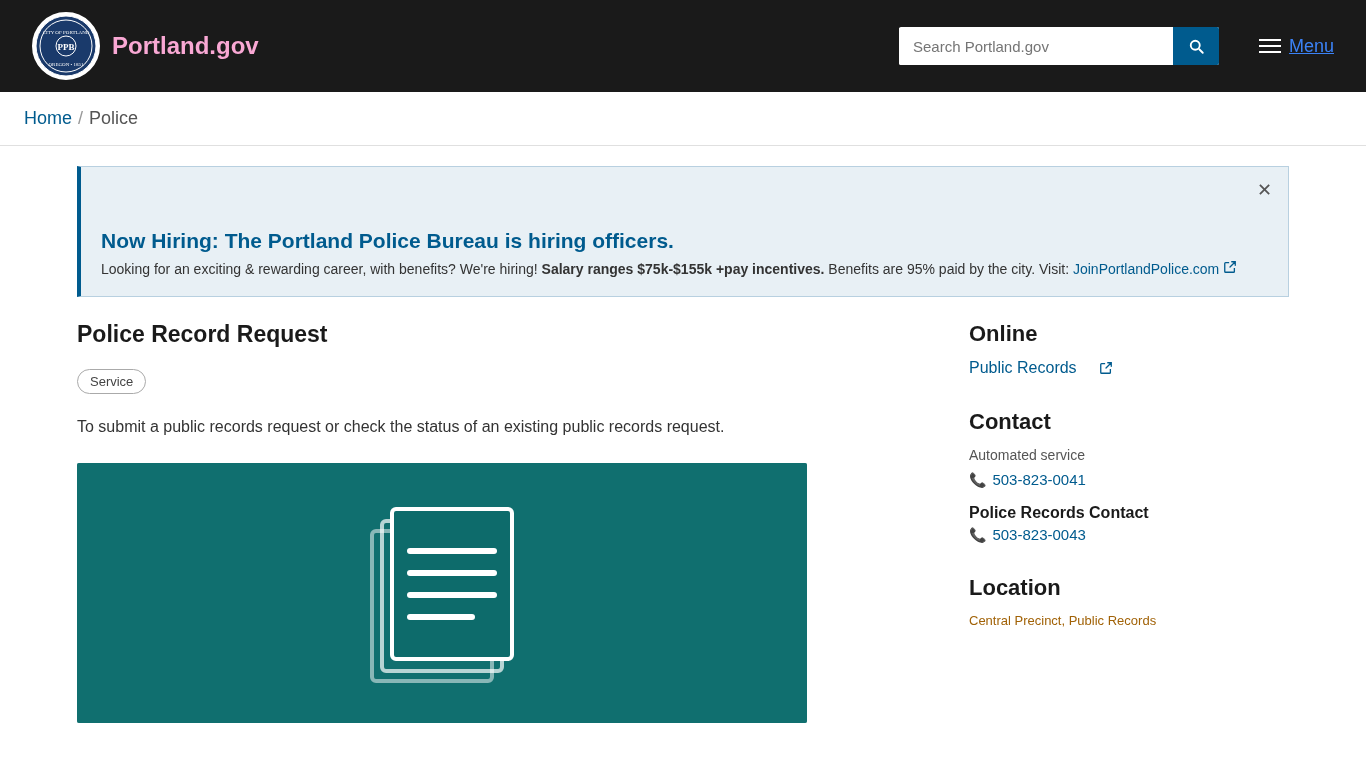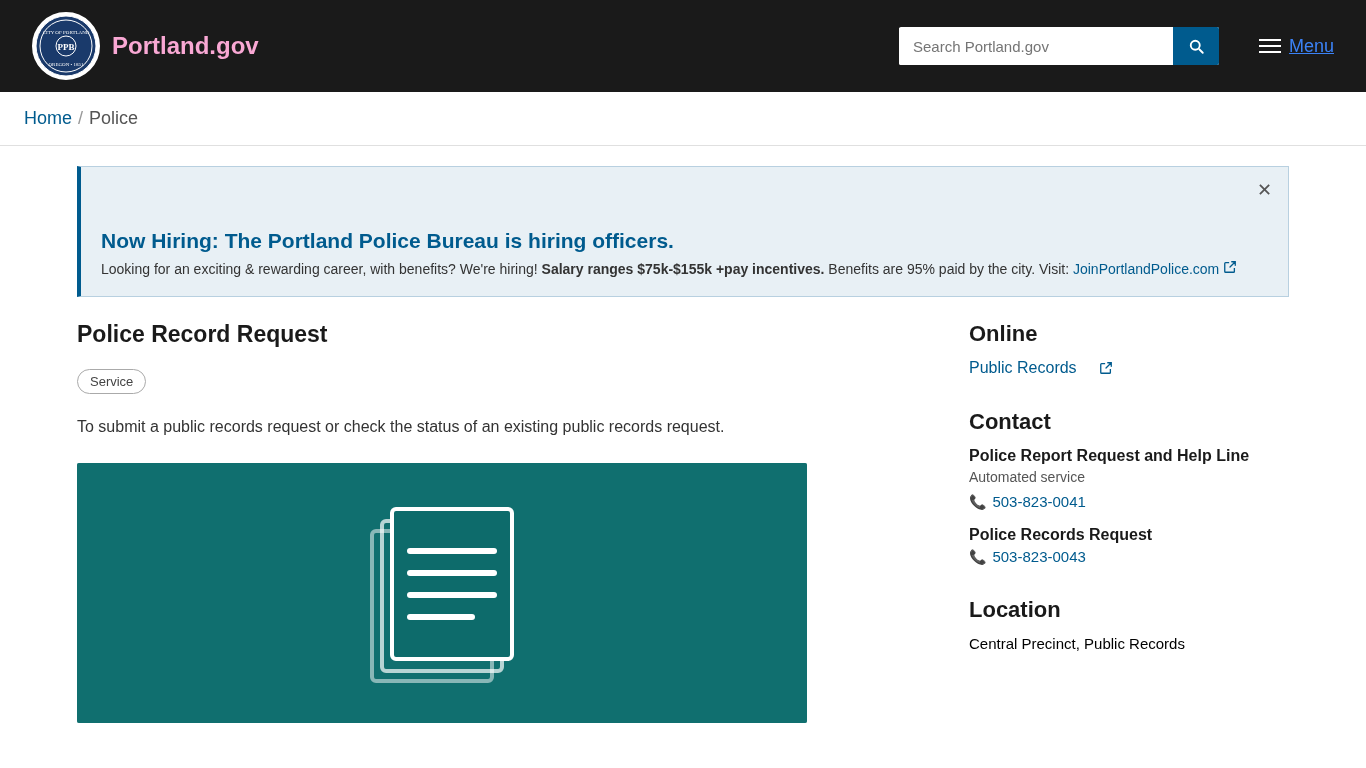--- a/index.html
+++ b/index.html
@@ -267,22 +267,22 @@
     }
     .contact-phone a {
       color: #005b8e;
       text-decoration: none;
       font-size: 15px;
     }
     .phone-icon {
       font-size: 14px;
     }
     .location-name {
-      font-size: 15px;
-      color: #000000;
+      font-size: 13px;
+      color: #a16207;
     }
   </style>
 </head>
 <body>
 
 <header class="header">
   <a class="header-logo" href="#">
     <div class="logo-circle">
       <svg viewBox="0 0 64 64" xmlns="http://www.w3.org/2000/svg">
         <circle cx="32" cy="32" r="30" fill="#1a3a6b" stroke="#fff" stroke-width="1"></circle>
@@ -370,28 +370,27 @@
           <svg class="external-icon" viewBox="0 0 16 16" fill="none" xmlns="http://www.w3.org/2000/svg">
             <path d="M7 3H3a1 1 0 0 0-1 1v9a1 1 0 0 0 1 1h9a1 1 0 0 0 1-1V9" stroke="#005b8e" stroke-width="1.5"></path>
             <path d="M10 2h4v4M14 2L8 8" stroke="#005b8e" stroke-width="1.5" stroke-linecap="round"></path>
           </svg>
         </a>
       </div>
 
       <div class="sidebar-section">
         <h2 class="sidebar-section-title">Contact</h2>
 
-        <div class="contact-name">Police Report Request and Help Line</div>
         <div class="contact-sub">Automated service</div>
         <div class="contact-phone">
           <span class="phone-icon">📞</span>
           <a href="#">503-823-0041</a>
         </div>
 
-        <div class="contact-name">Police Records Request</div>
+        <div class="contact-name">Police Records Contact</div>
         <div class="contact-phone">
           <span class="phone-icon">📞</span>
           <a href="#">503-823-0043</a>
         </div>
       </div>
 
       <div class="sidebar-section">
         <h2 class="sidebar-section-title">Location</h2>
         <div class="location-name">Central Precinct, Public Records</div>
       </div>

